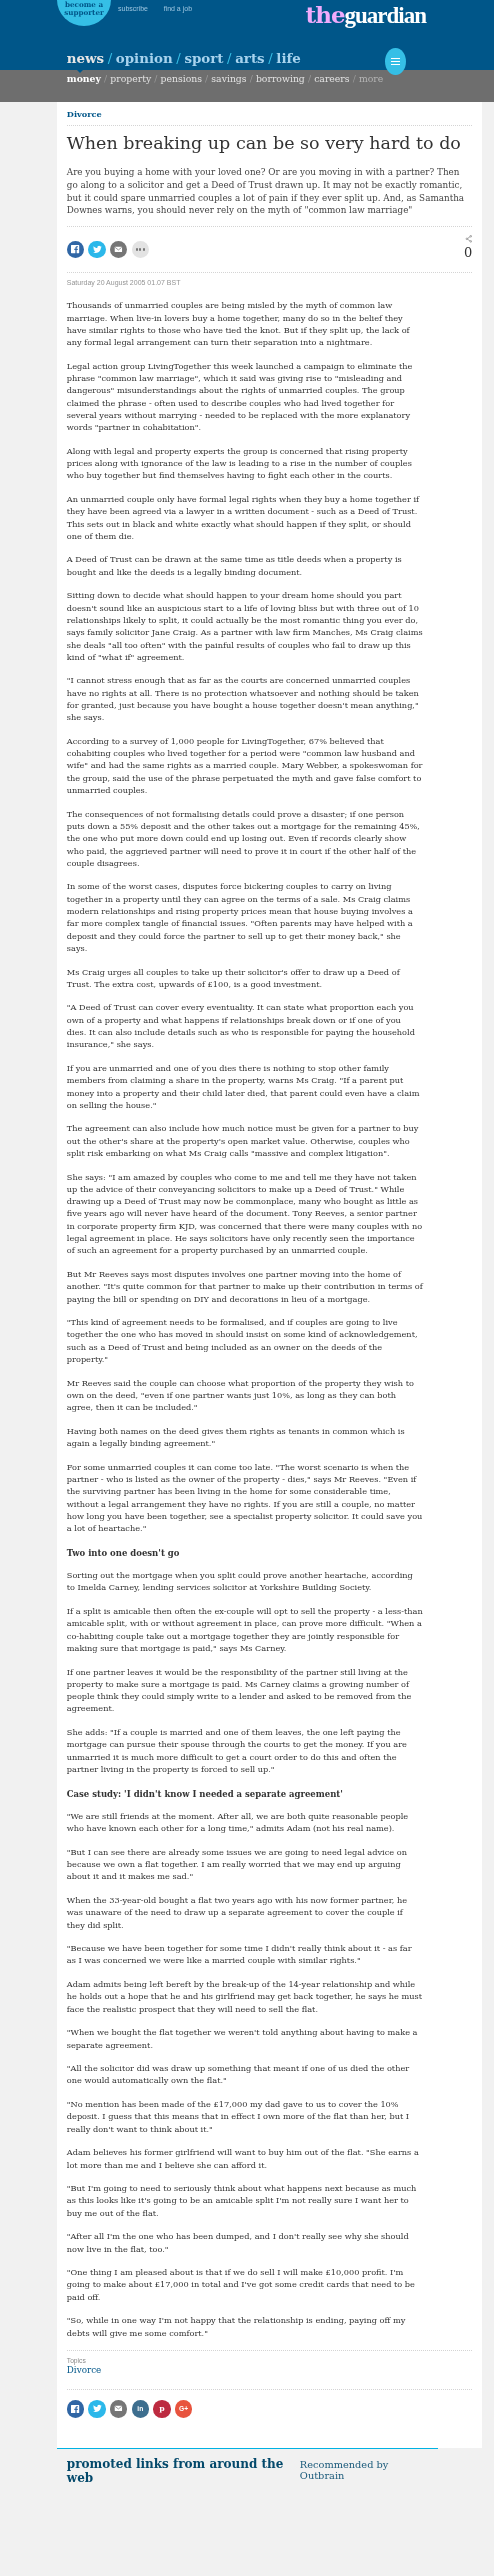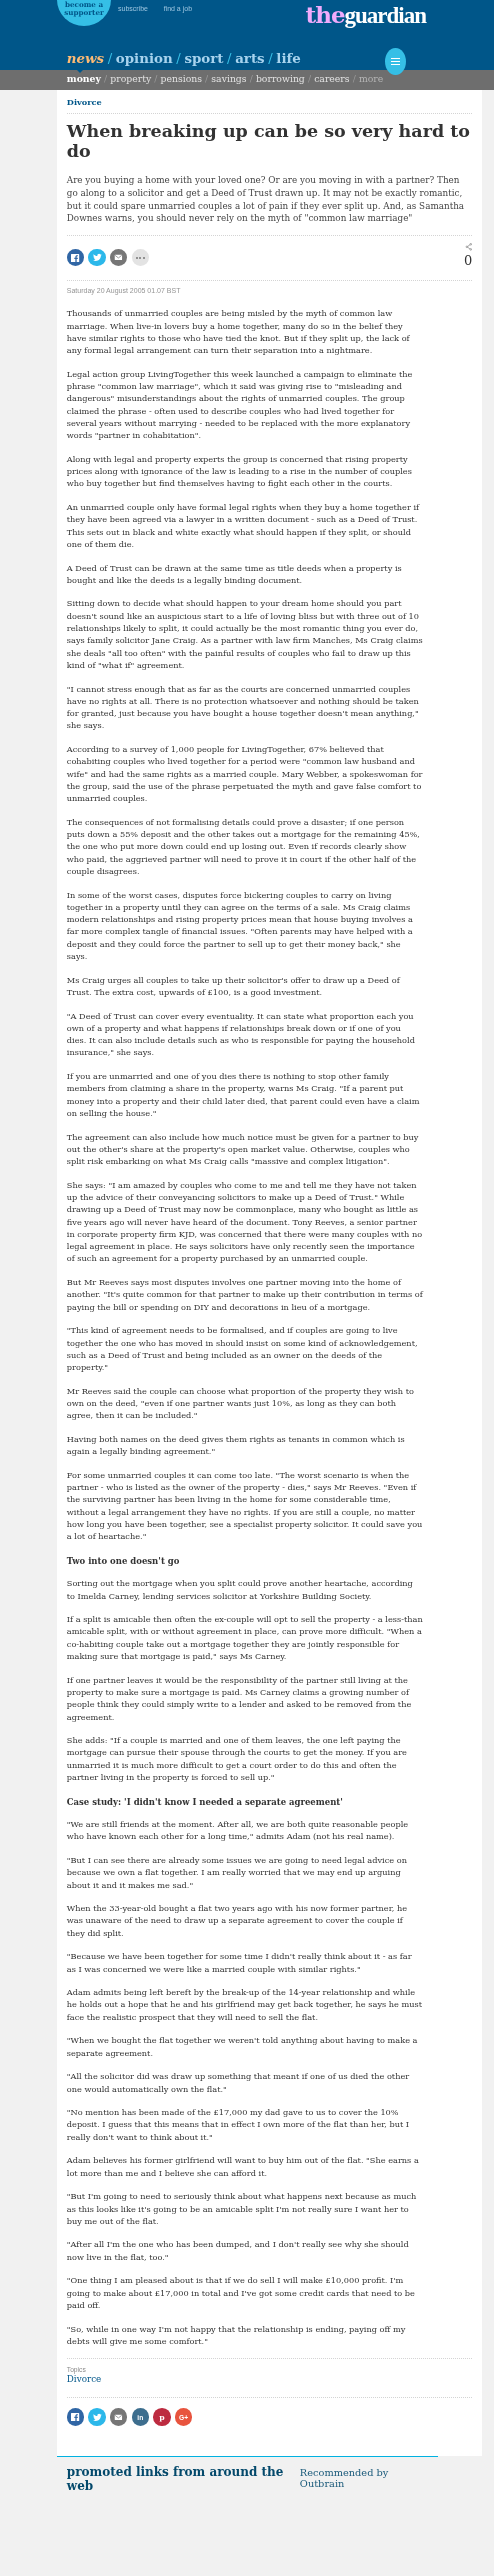--- a/index.html
+++ b/index.html
@@ -11,40 +11,40 @@
   .mast-inner{margin-left:57px;width:381px;height:100%;position:relative;}
   .supporter-bubble{position:absolute;left:0;top:-27px;width:54px;height:53px;border-radius:50%;
     background:#35bfe6;color:#005689;font-weight:bold;font-size:7.2px;line-height:1.15;text-align:center;
     box-sizing:border-box;padding-top:28px;font-family:"DejaVu Serif",serif;cursor:pointer;}
   .top-links{position:absolute;left:61px;top:4.1px;font-family:"Liberation Sans",sans-serif;}
   .top-links a{color:#9dc6e0;font-size:7px;text-decoration:none;margin-right:13.4px;}
   .logo{position:absolute;right:12px;top:2.1px;font-weight:bold;font-size:23px;letter-spacing:-1px;line-height:1.1;cursor:pointer;}
   .logo .lt{color:#f0abfc;} .logo .lg{color:#ffffff;font-family:Liberation Serif, serif;}
   .main-nav{position:absolute;left:9.8px;bottom:4.1px;font-weight:bold;font-size:13.4px;}
   .main-nav .nav-item{color:#a7d3ee;text-decoration:none;cursor:pointer;}
-  .main-nav .nav-item.first{color:#fdba74;font-style:italic;}
+  .main-nav .nav-item.first{color:#e5e5e5;}
   .main-nav .slash{color:#35bfe6;font-weight:normal;margin:0 3.6px;}
   .burger{position:absolute;right:32px;bottom:-5.2px;width:20.6px;height:27px;border-radius:50%;background:#35bfe6;
     display:flex;flex-direction:column;justify-content:center;align-items:center;gap:1.5px;cursor:pointer;z-index:5;}
   .burger i{display:block;width:9.3px;height:1.5px;background:#fff;}
 
   
-  .subnav{background:#6e6e6e;height:20px;position:relative;}
+  .subnav{background:#6e6e6e;height:32px;position:relative;}
   .subnav-inner{margin-left:57px;width:381px;box-sizing:border-box;padding:3.1px 0 0 9.8px;font-weight:bold;font-size:9.3px;}
   .subnav .sub-item{color:#e3e3e3;text-decoration:none;font-weight:normal;cursor:pointer;}
   .subnav .sub-item.first{color:#fff;font-weight:bold;}
   .subnav .sub-item.last{color:#b5b5b5;}
   .subnav .slash{color:#9a9a9a;font-weight:normal;margin:0 3.1px;}
   .nav-notch{position:absolute;left:77px;top:0;width:0;height:0;border-left:3.6px solid transparent;border-right:3.6px solid transparent;border-top:3.6px solid #005689;}
 
   
   .panel{background:#ffffff;margin-left:57px;width:425px;box-sizing:border-box;padding:7.2px 9.8px 23px 9.8px;}
   .kicker{color:#005689;font-weight:bold;font-size:8.2px;cursor:pointer;}
   .dotrule{border:none;border-top:0.5px dotted #d4d4d4;margin:6.2px 0;}
-  h1.headline{font-size:17.5px;font-weight:700;color:#333;margin:5.2px 0 13.4px 0;line-height:1.15;}
+  h1.headline{font-size:17.5px;font-weight:400;color:#333;margin:5.2px 0 13.4px 0;line-height:1.15;}
   .standfirst{font-size:8.8px;color:#444;line-height:1.45;margin:0 0 9.3px 0;}
   .share-row{display:flex;align-items:center;gap:4.1px;margin:7.2px 0;}
   .share-top-wrap{display:flex;justify-content:space-between;align-items:flex-start;}
   .share-circle{width:17.5px;height:17.5px;border-radius:50%;display:inline-flex;align-items:center;justify-content:center;cursor:pointer;}
   .dots{display:flex;gap:1.5px;} .dots i{width:2.1px;height:2.1px;border-radius:50%;background:#767676;display:block;}
   .ltxt{color:#fff;font-family:"Liberation Sans",sans-serif;font-size:6.7px;font-weight:bold;font-style:normal;}
   .ltxt.serif{font-family:"DejaVu Serif",serif;font-size:7.7px;}
   .share-count{display:flex;flex-direction:column;align-items:flex-end;gap:1px;padding-top:1px;}
   .share-count .num{font-size:13px;color:#333;line-height:1;}
   .dateline{font-family:"Liberation Sans",sans-serif;font-size:7px;color:#949494;margin:5.2px 0 13.4px 0;}

